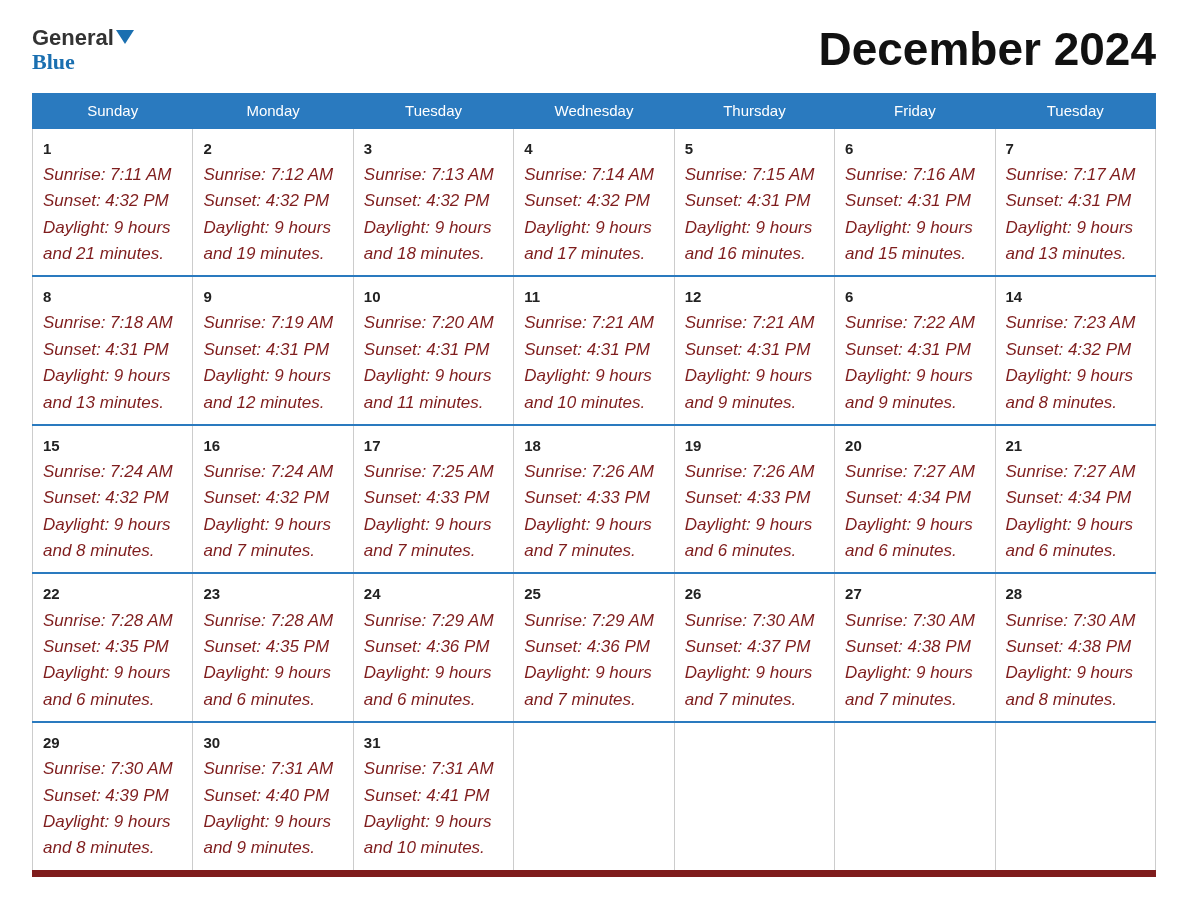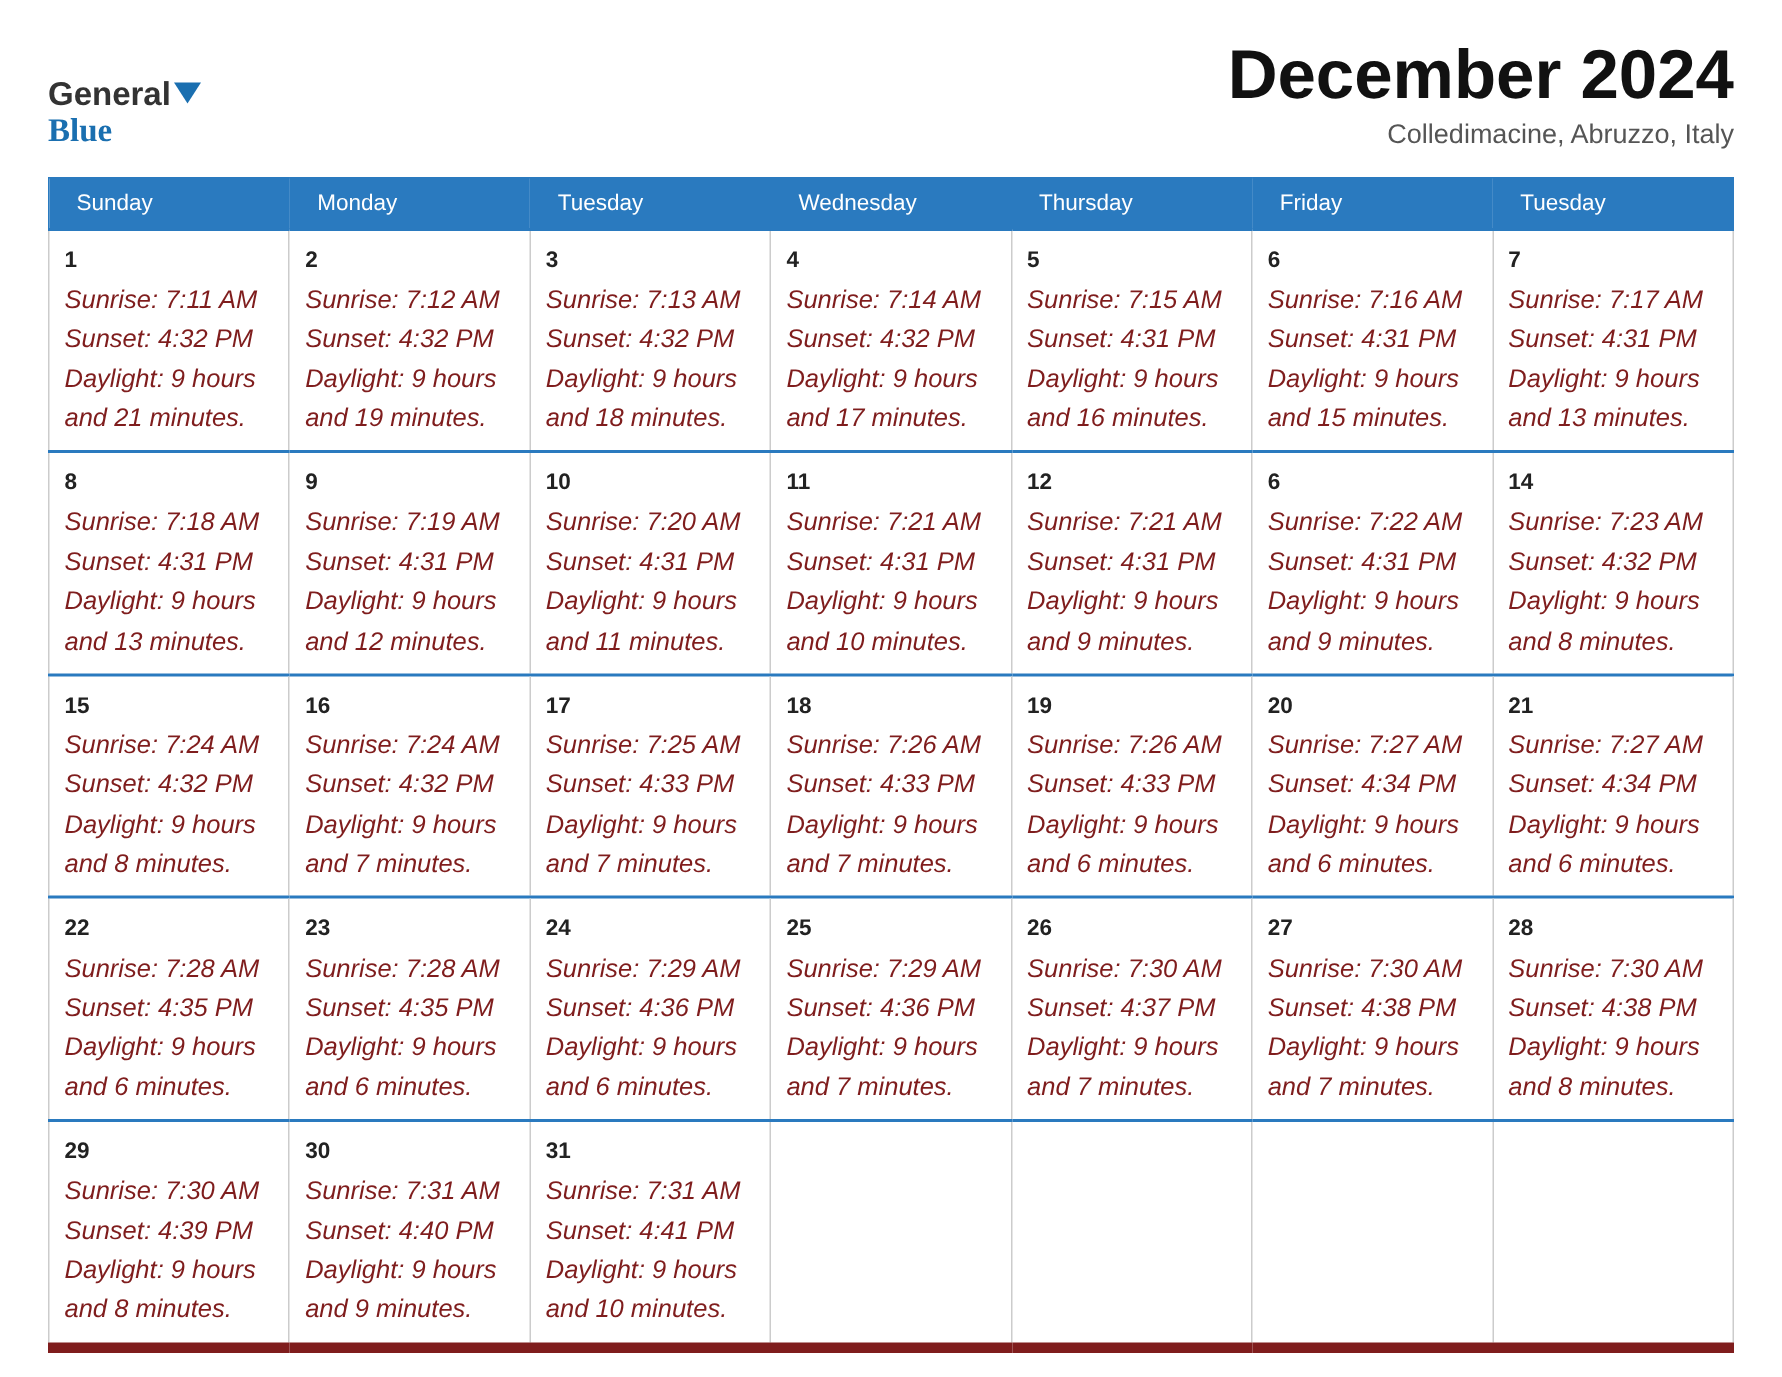--- a/index.html
+++ b/index.html
@@ -58,21 +58,21 @@
     }
     table {
       width: 100%;
       border-collapse: collapse;
       font-size: 13.5px;
     }
     thead tr th {
       background-color: #2a7abf;
       color: #fff;
       padding: 8px 18px;
-      text-align: left;
+      text-align: center;
       font-size: 15px;
       font-weight: normal;
       border: 1px solid #2a7abf;
     }
     tbody tr td {
       vertical-align: top;
       padding: 8px 10px;
       border: 1px solid #ccc;
       border-top: 2px solid #2a7abf;
       width: 14.28%;
@@ -103,21 +103,20 @@
   <div class="logo-area">
     <div class="logo-text">
       General<span class="logo-triangle"></span>
     </div>
     <div class="logo-text">
       <span style="color:#1a6fb0; font-size:22px; font-weight:bold;">Blue</span>
     </div>
   </div>
   <div class="title-area">
     <div class="cal-title">December 2024</div>
-    <div class="cal-subtitle">Colledimacine, Abruzzo, Italy</div>
   </div>
 </div>
 
 <table>
   <thead>
     <tr>
       <th>Sunday</th>
       <th>Monday</th>
       <th>Tuesday</th>
       <th>Wednesday</th>

